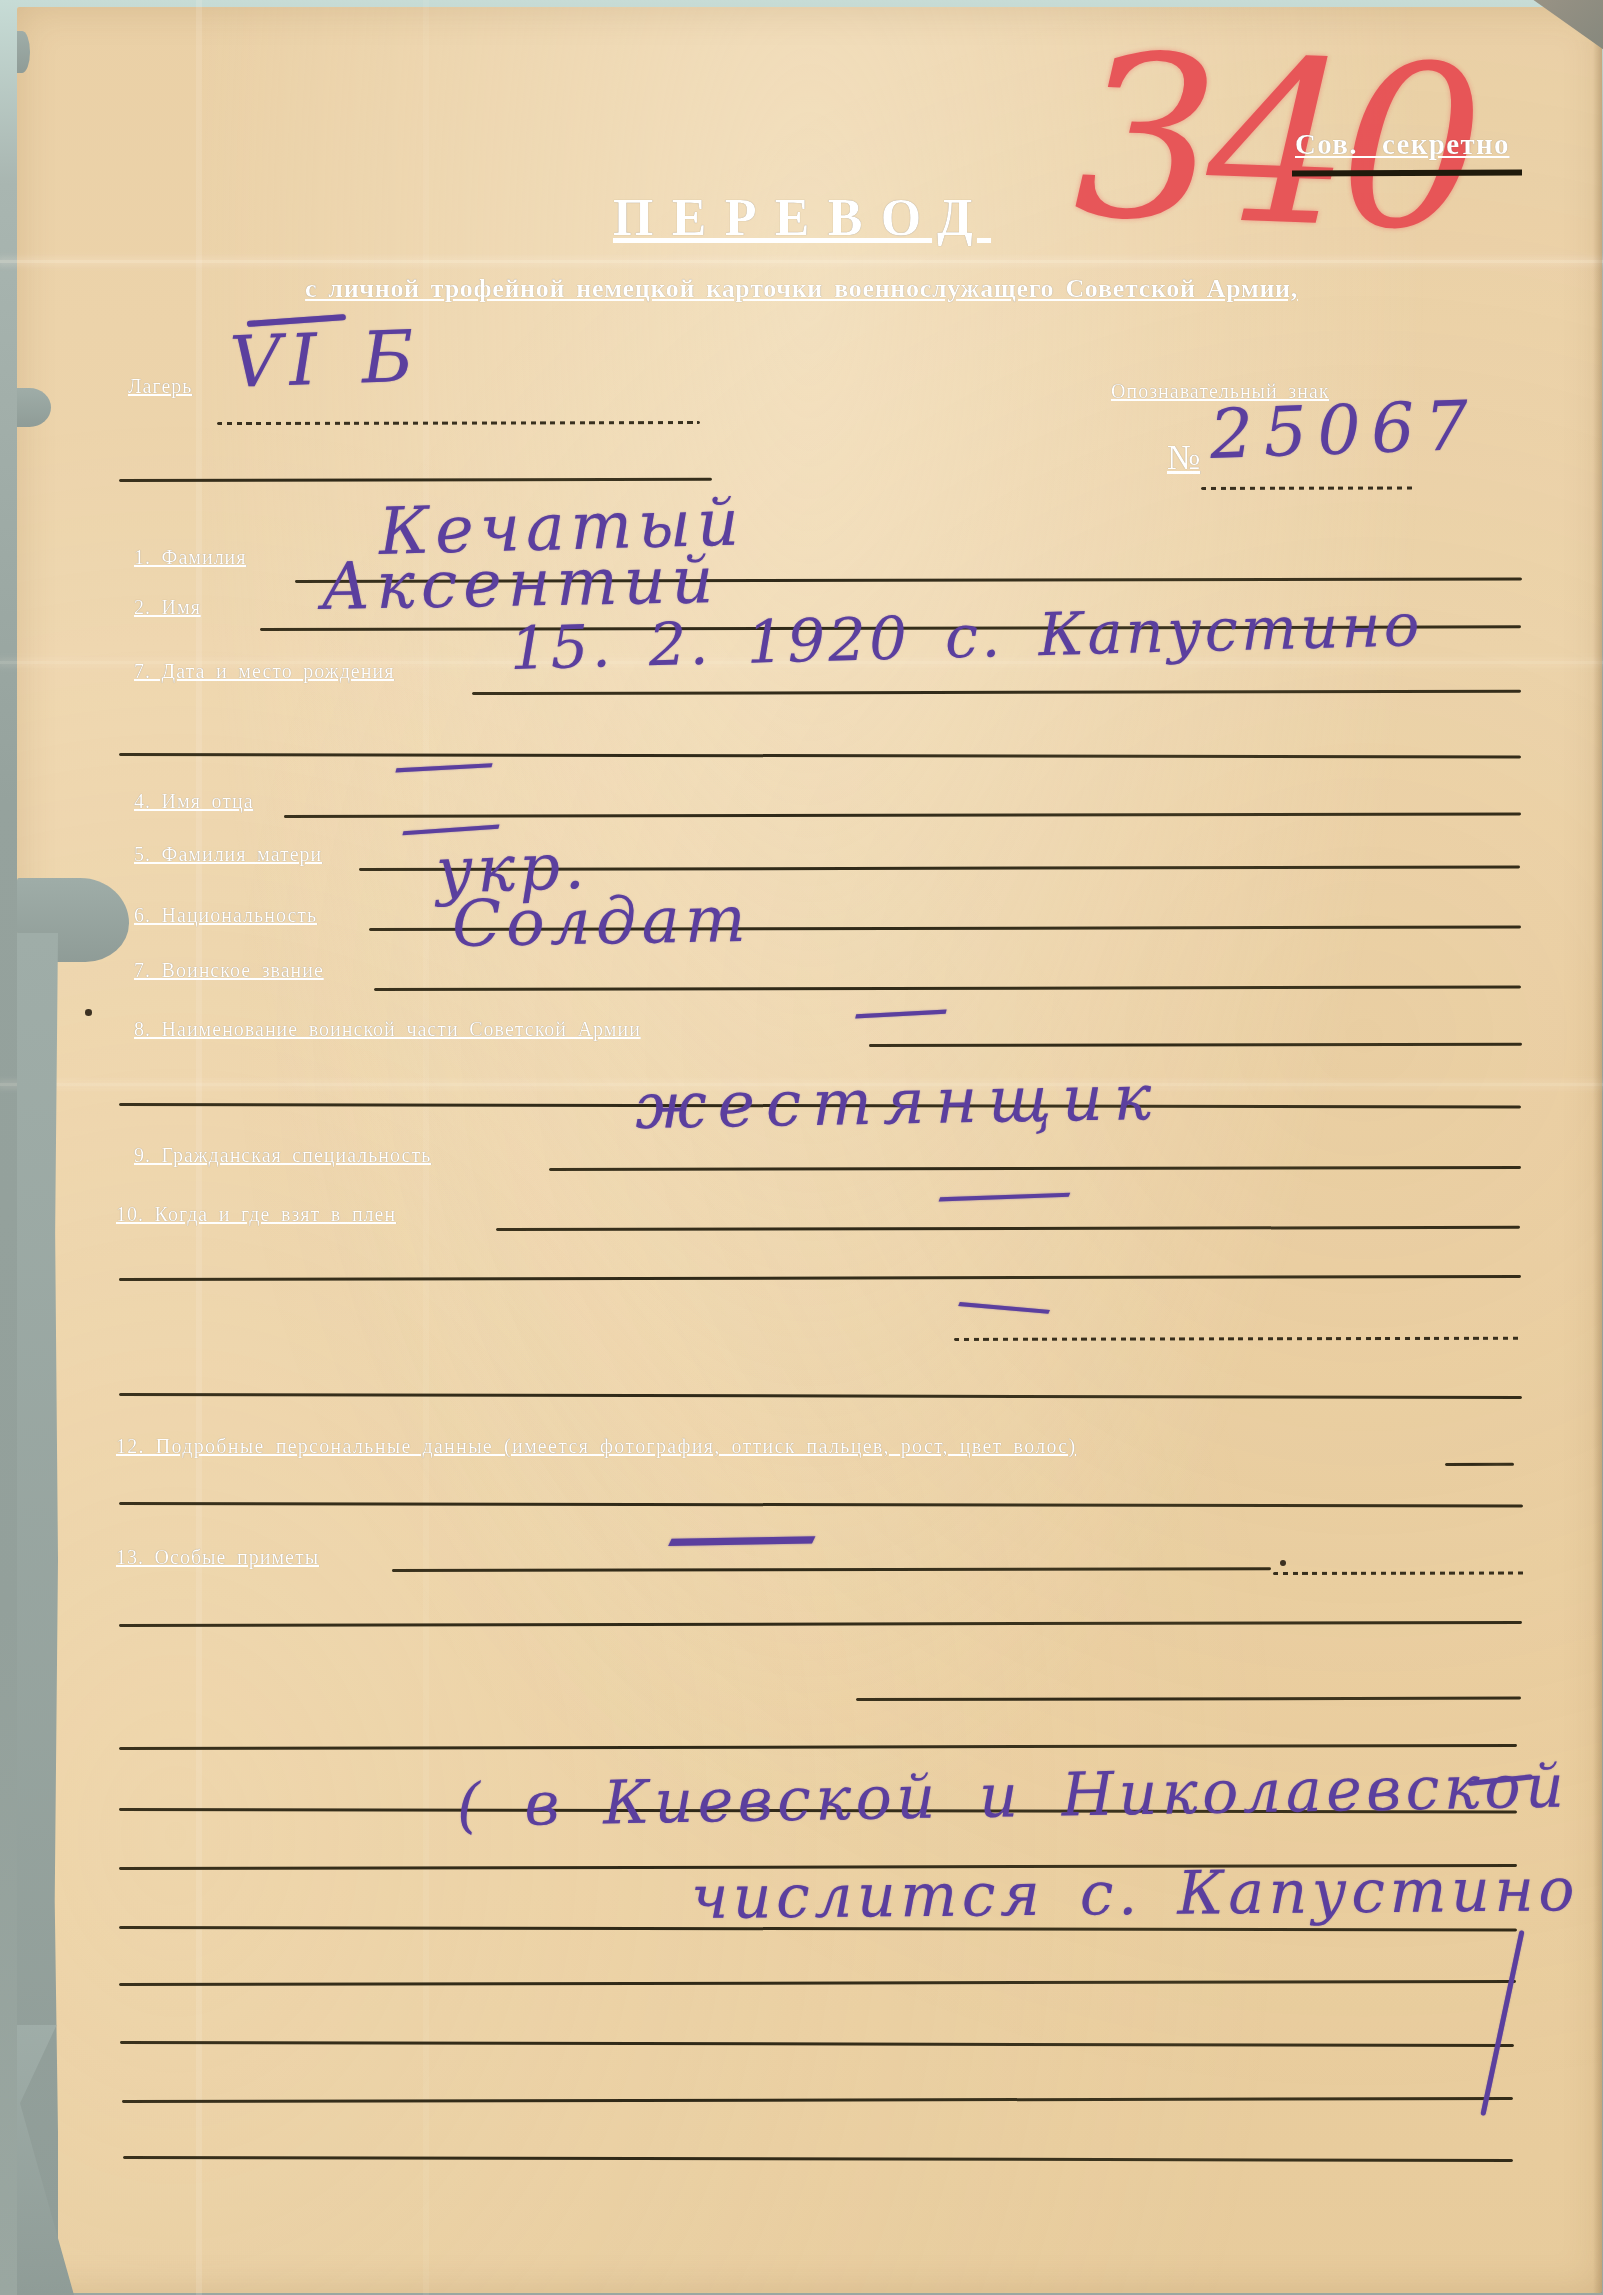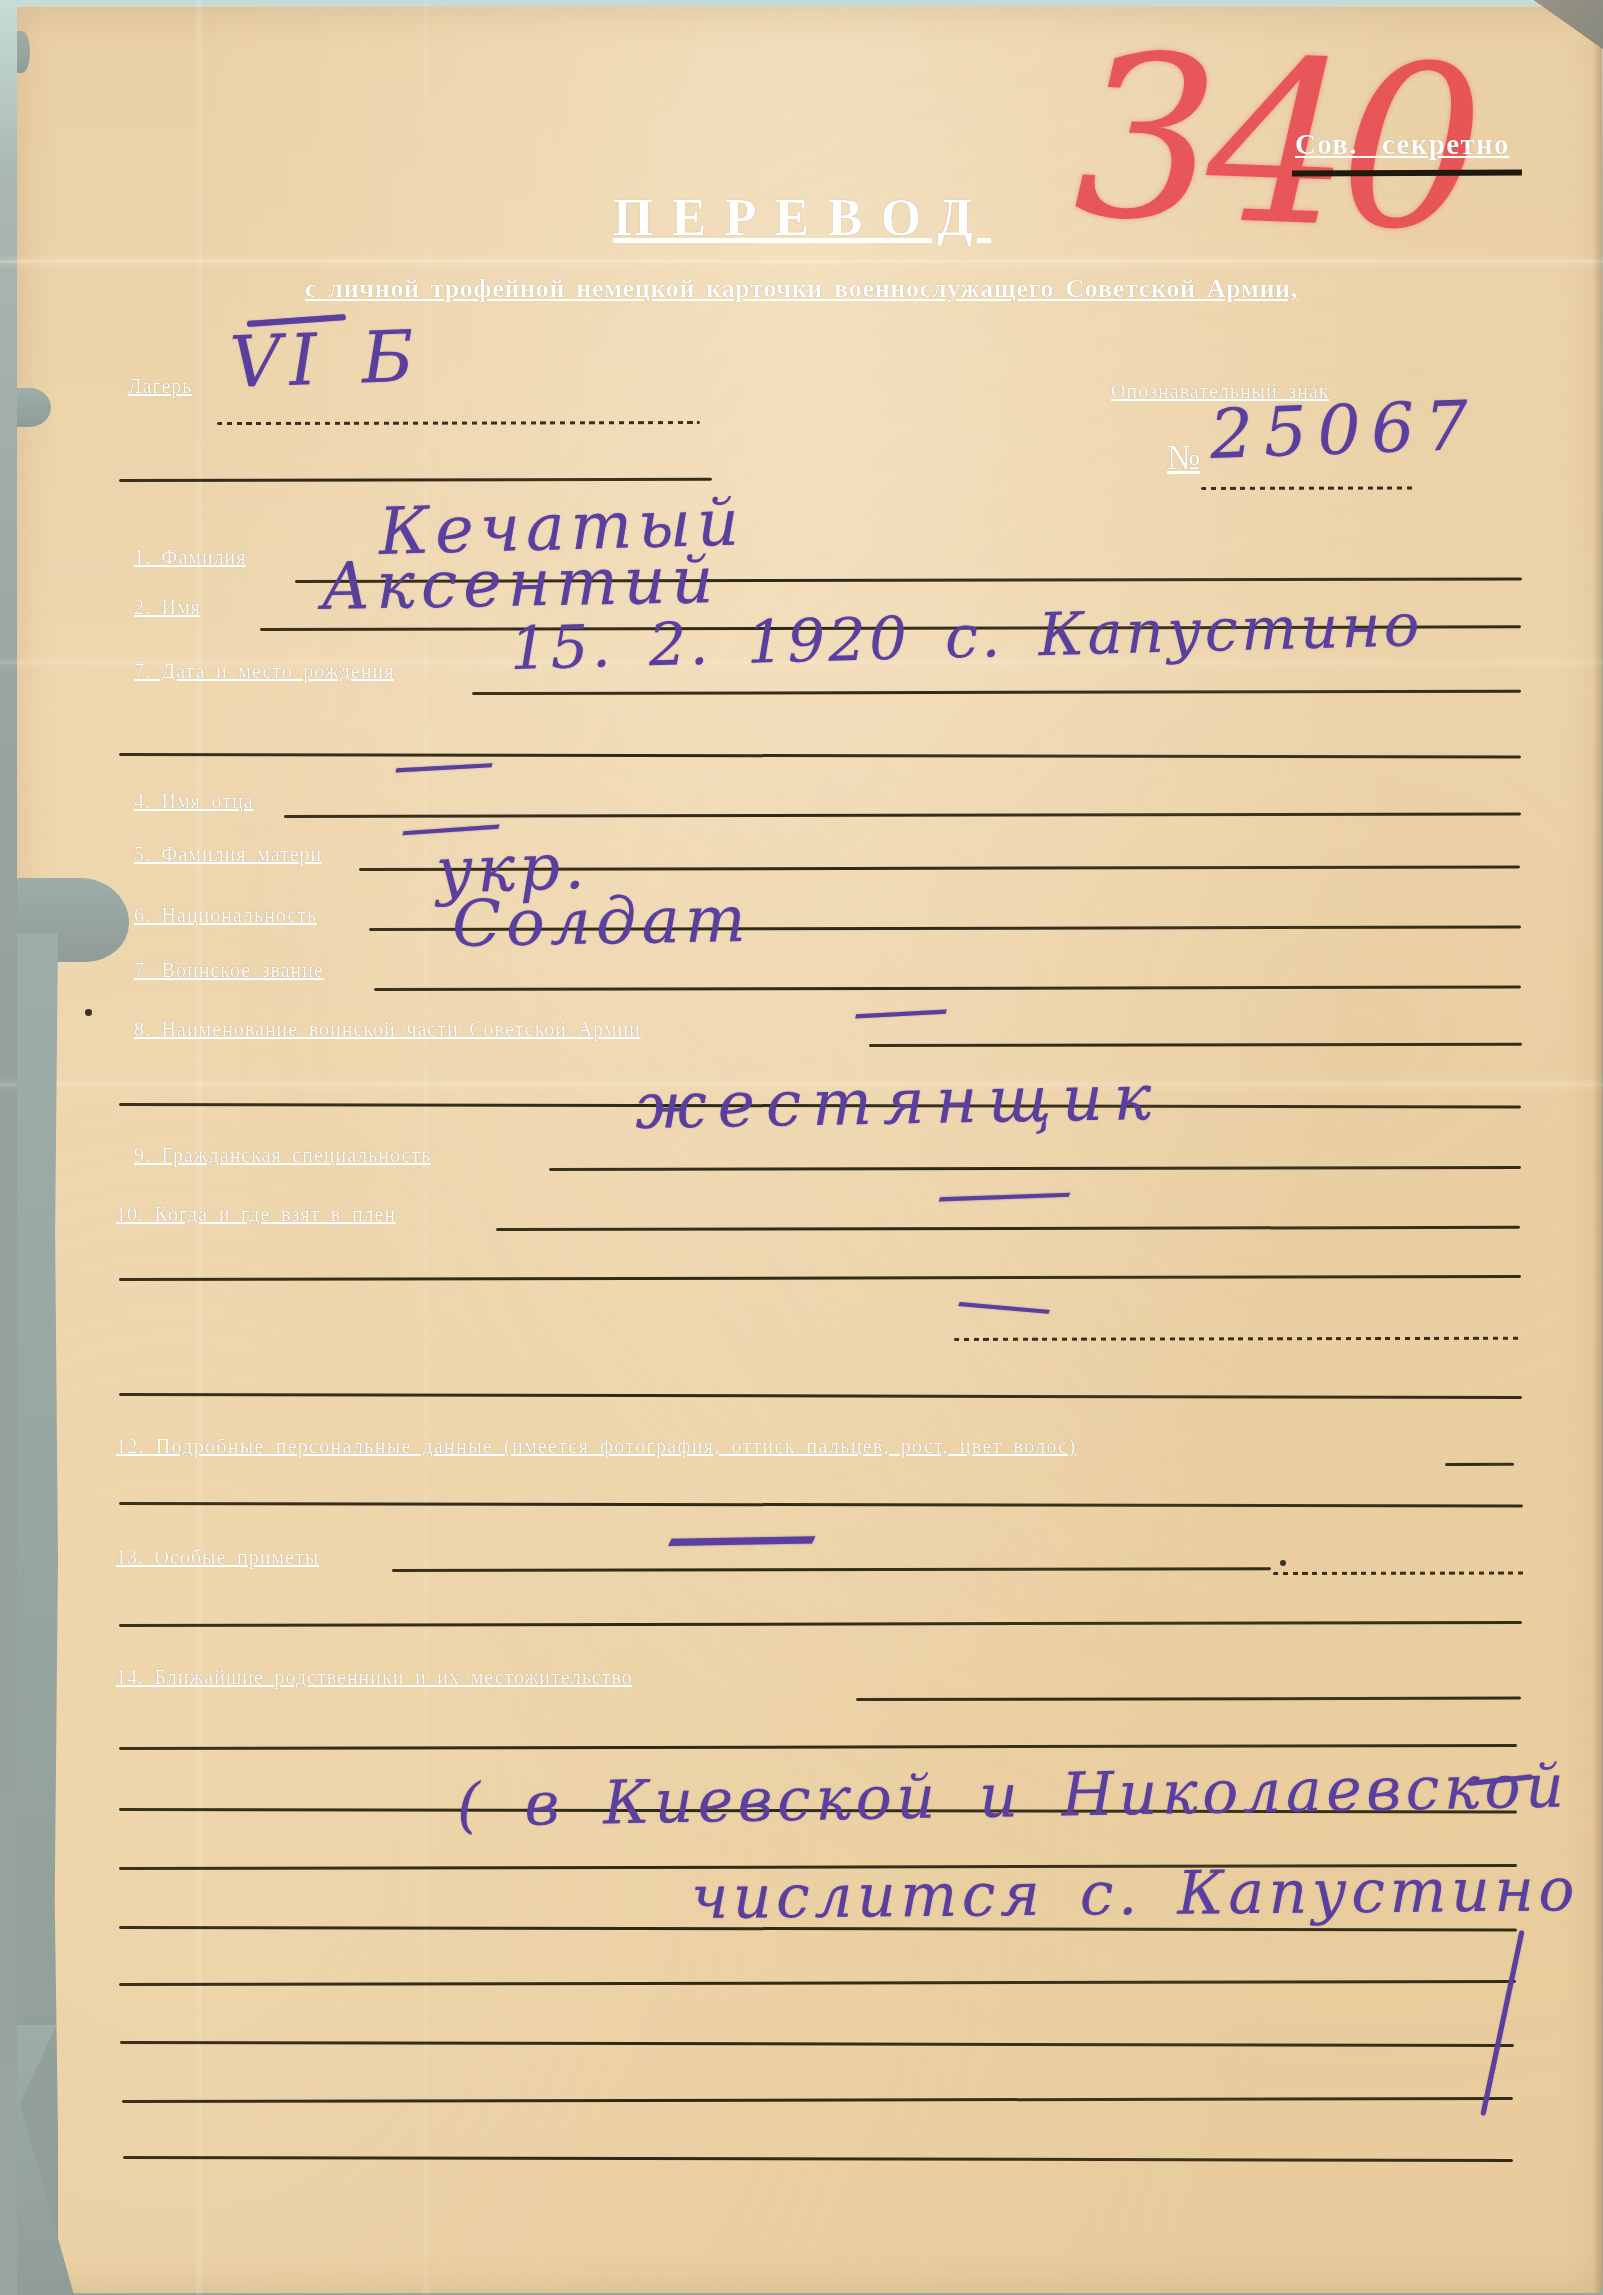--- a/index.html
+++ b/index.html
@@ -157,21 +157,20 @@
   <div class="pr lbl" style="--l:116px;--t:1435px;letter-spacing:1.3px">12. Подробные персональные данные (имеется фотография, оттиск пальцев, рост, цвет волос)</div>
   <div class="ln" style="--l:1445px;--t:1463px;--w:69px"></div>
   <div class="ln" style="--l:119px;--t:1502px;--w:1404px;--r:.1deg"></div>
 
   <div class="pr lbl" style="--l:116px;--t:1546px">13. Особые приметы</div>
   <div class="hw" style="--l:661px;--t:1501px;--fs:62px;--sx:2.6;--r:-1deg;font-weight:bold">—</div>
   <div class="ln" style="--l:392px;--t:1569px;--w:879px"></div>
   <div class="lnd" style="--l:1273px;--t:1572px;--w:251px"></div>
   <div class="ln" style="--l:119px;--t:1624px;--w:1403px"></div>
 
-  <div class="pr lbl" style="--l:116px;--t:1666px">14. Ближайшие родственники и их местожительство</div>
   <div class="ln" style="--l:856px;--t:1698px;--w:665px"></div>
 
   <div class="ln" style="--l:119px;--t:1747px;--w:1398px"></div>
   <div class="ln" style="--l:119px;--t:1808px;--w:1398px;--r:.1deg"></div>
   <div class="ln" style="--l:119px;--t:1867px;--w:1398px"></div>
   <div class="ln" style="--l:119px;--t:1926px;--w:1398px;--r:.1deg"></div>
   <div class="ln" style="--l:119px;--t:1983px;--w:1397px"></div>
   <div class="ln" style="--l:120px;--t:2041px;--w:1394px;--r:.12deg"></div>
   <div class="ln" style="--l:122px;--t:2100px;--w:1391px"></div>
   <div class="ln" style="--l:123px;--t:2156px;--w:1390px;--r:.12deg"></div>

